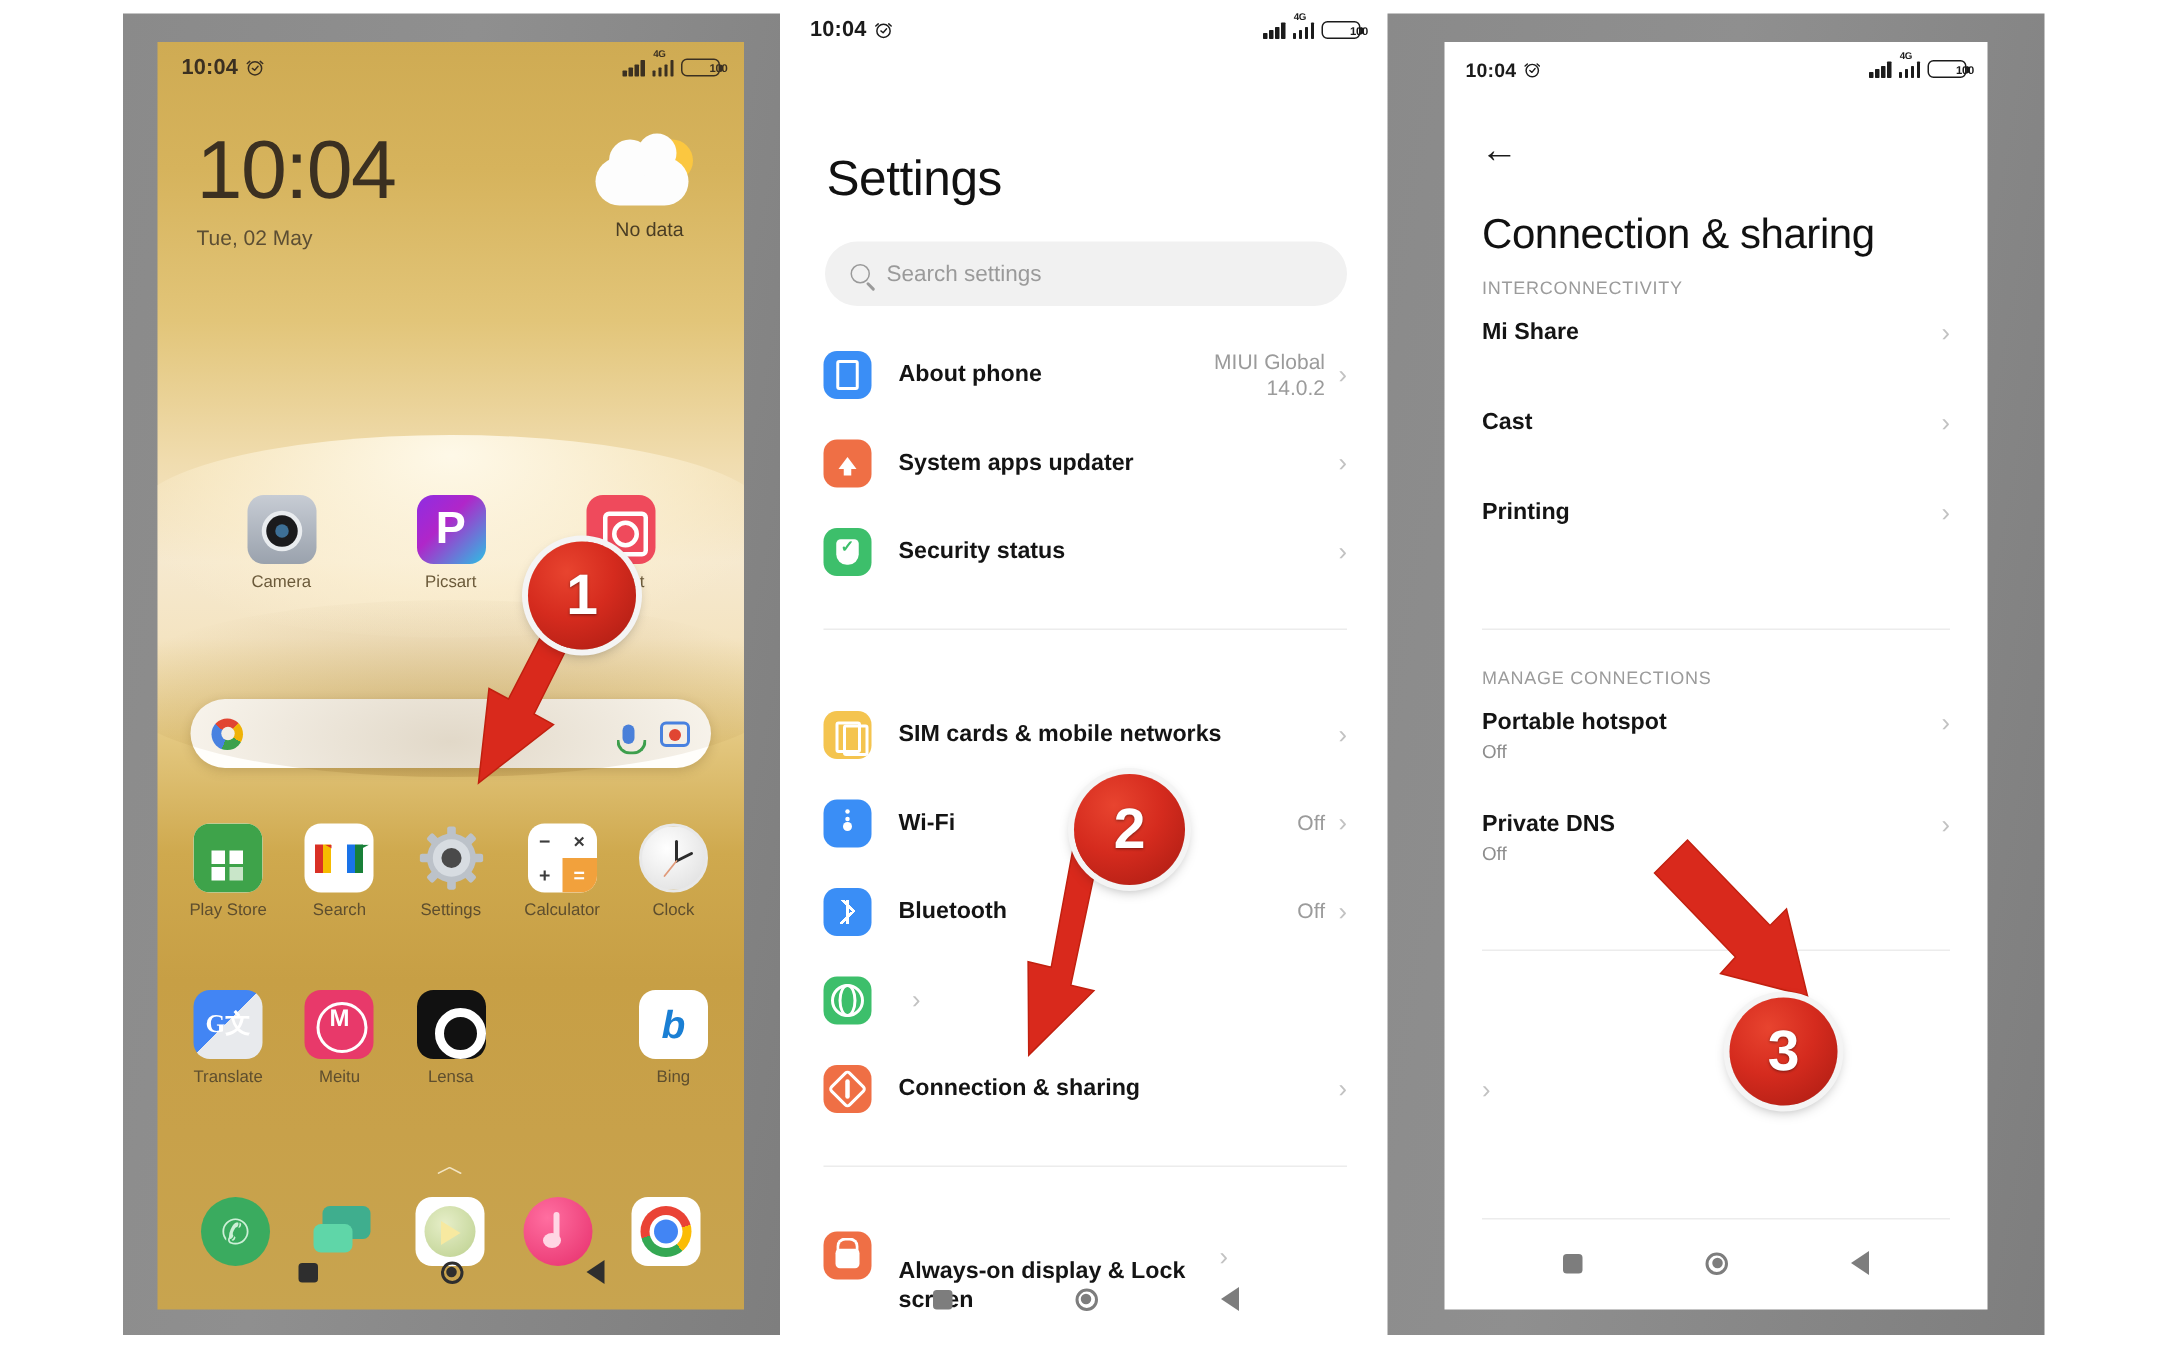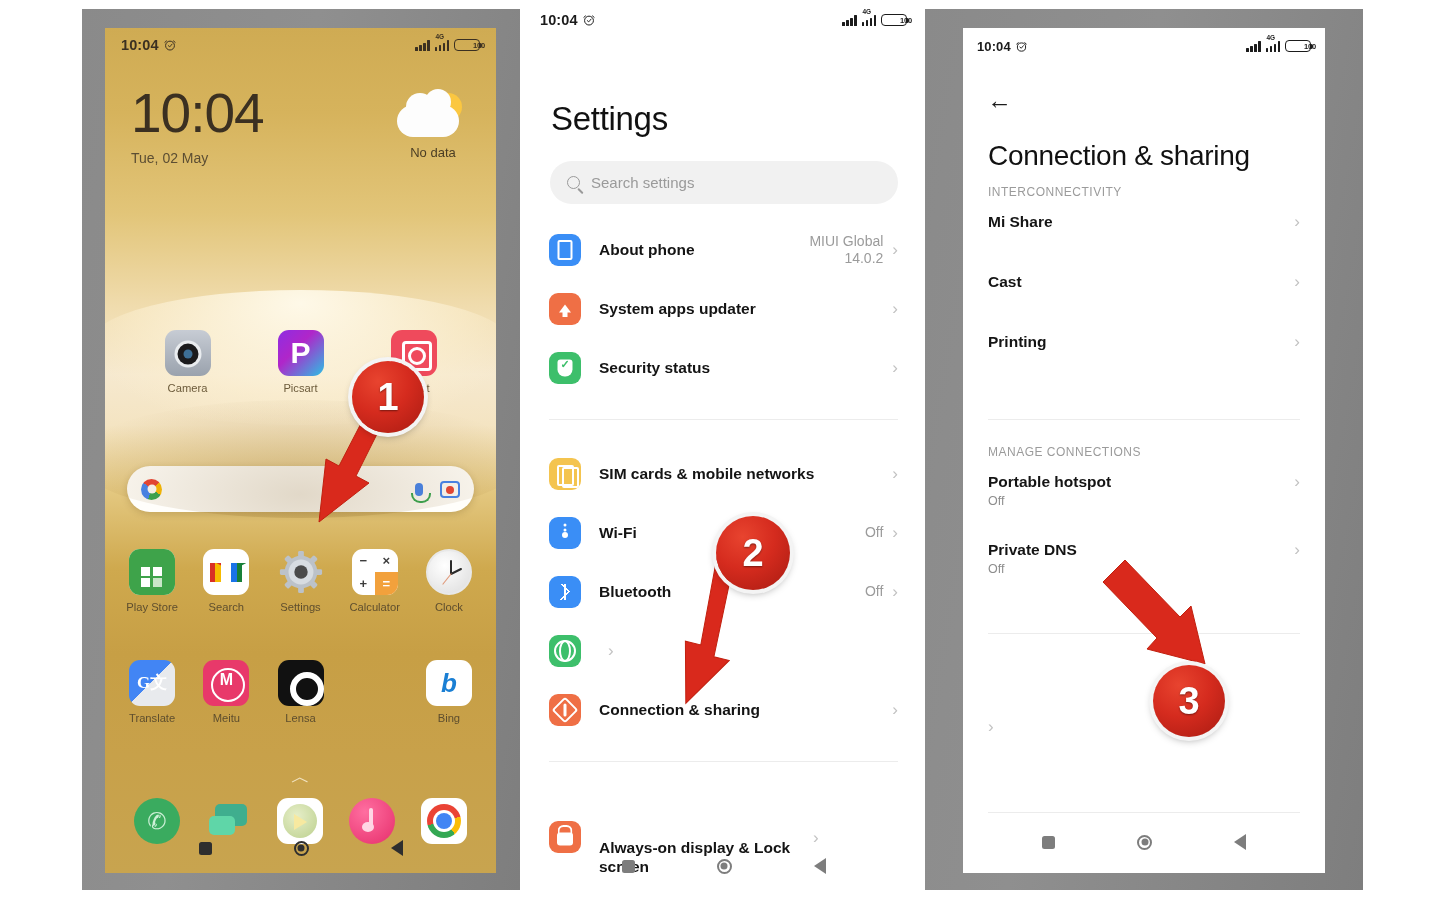--- a/index.html
+++ b/index.html
@@ -526,21 +526,21 @@
       </div>
       <div class="setrow">
         <span class="si si-sec"></span>
         <span class="sl">Security status</span>
         <span class="sv"></span>
         <span class="chev">›</span>
       </div>
       <div class="divider" style="margin-top:22px;margin-bottom:22px;"></div>
     </div>
 
-    <div class="setlist" style="top:444px;">
+    <div class="setlist" style="top:460px;">
       <div class="setrow">
         <span class="si si-sim"></span>
         <span class="sl">SIM cards &amp; mobile networks</span>
         <span class="sv"></span>
         <span class="chev">›</span>
       </div>
       <div class="setrow">
         <span class="si si-wifi"></span>
         <span class="sl">Wi-Fi</span>
         <span class="sv">Off</span>

